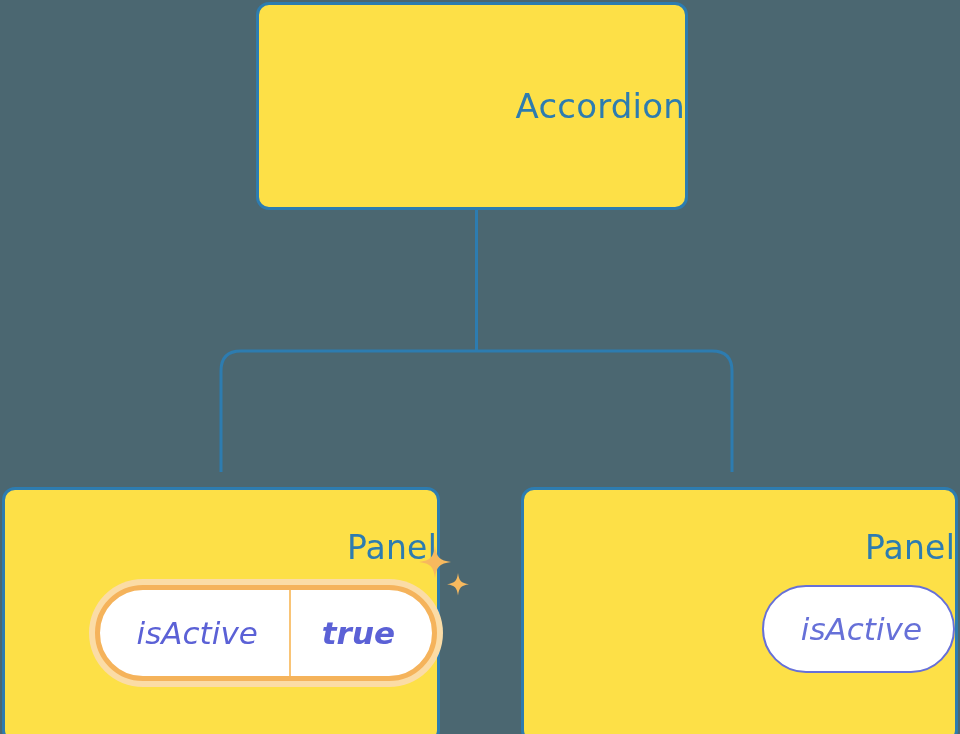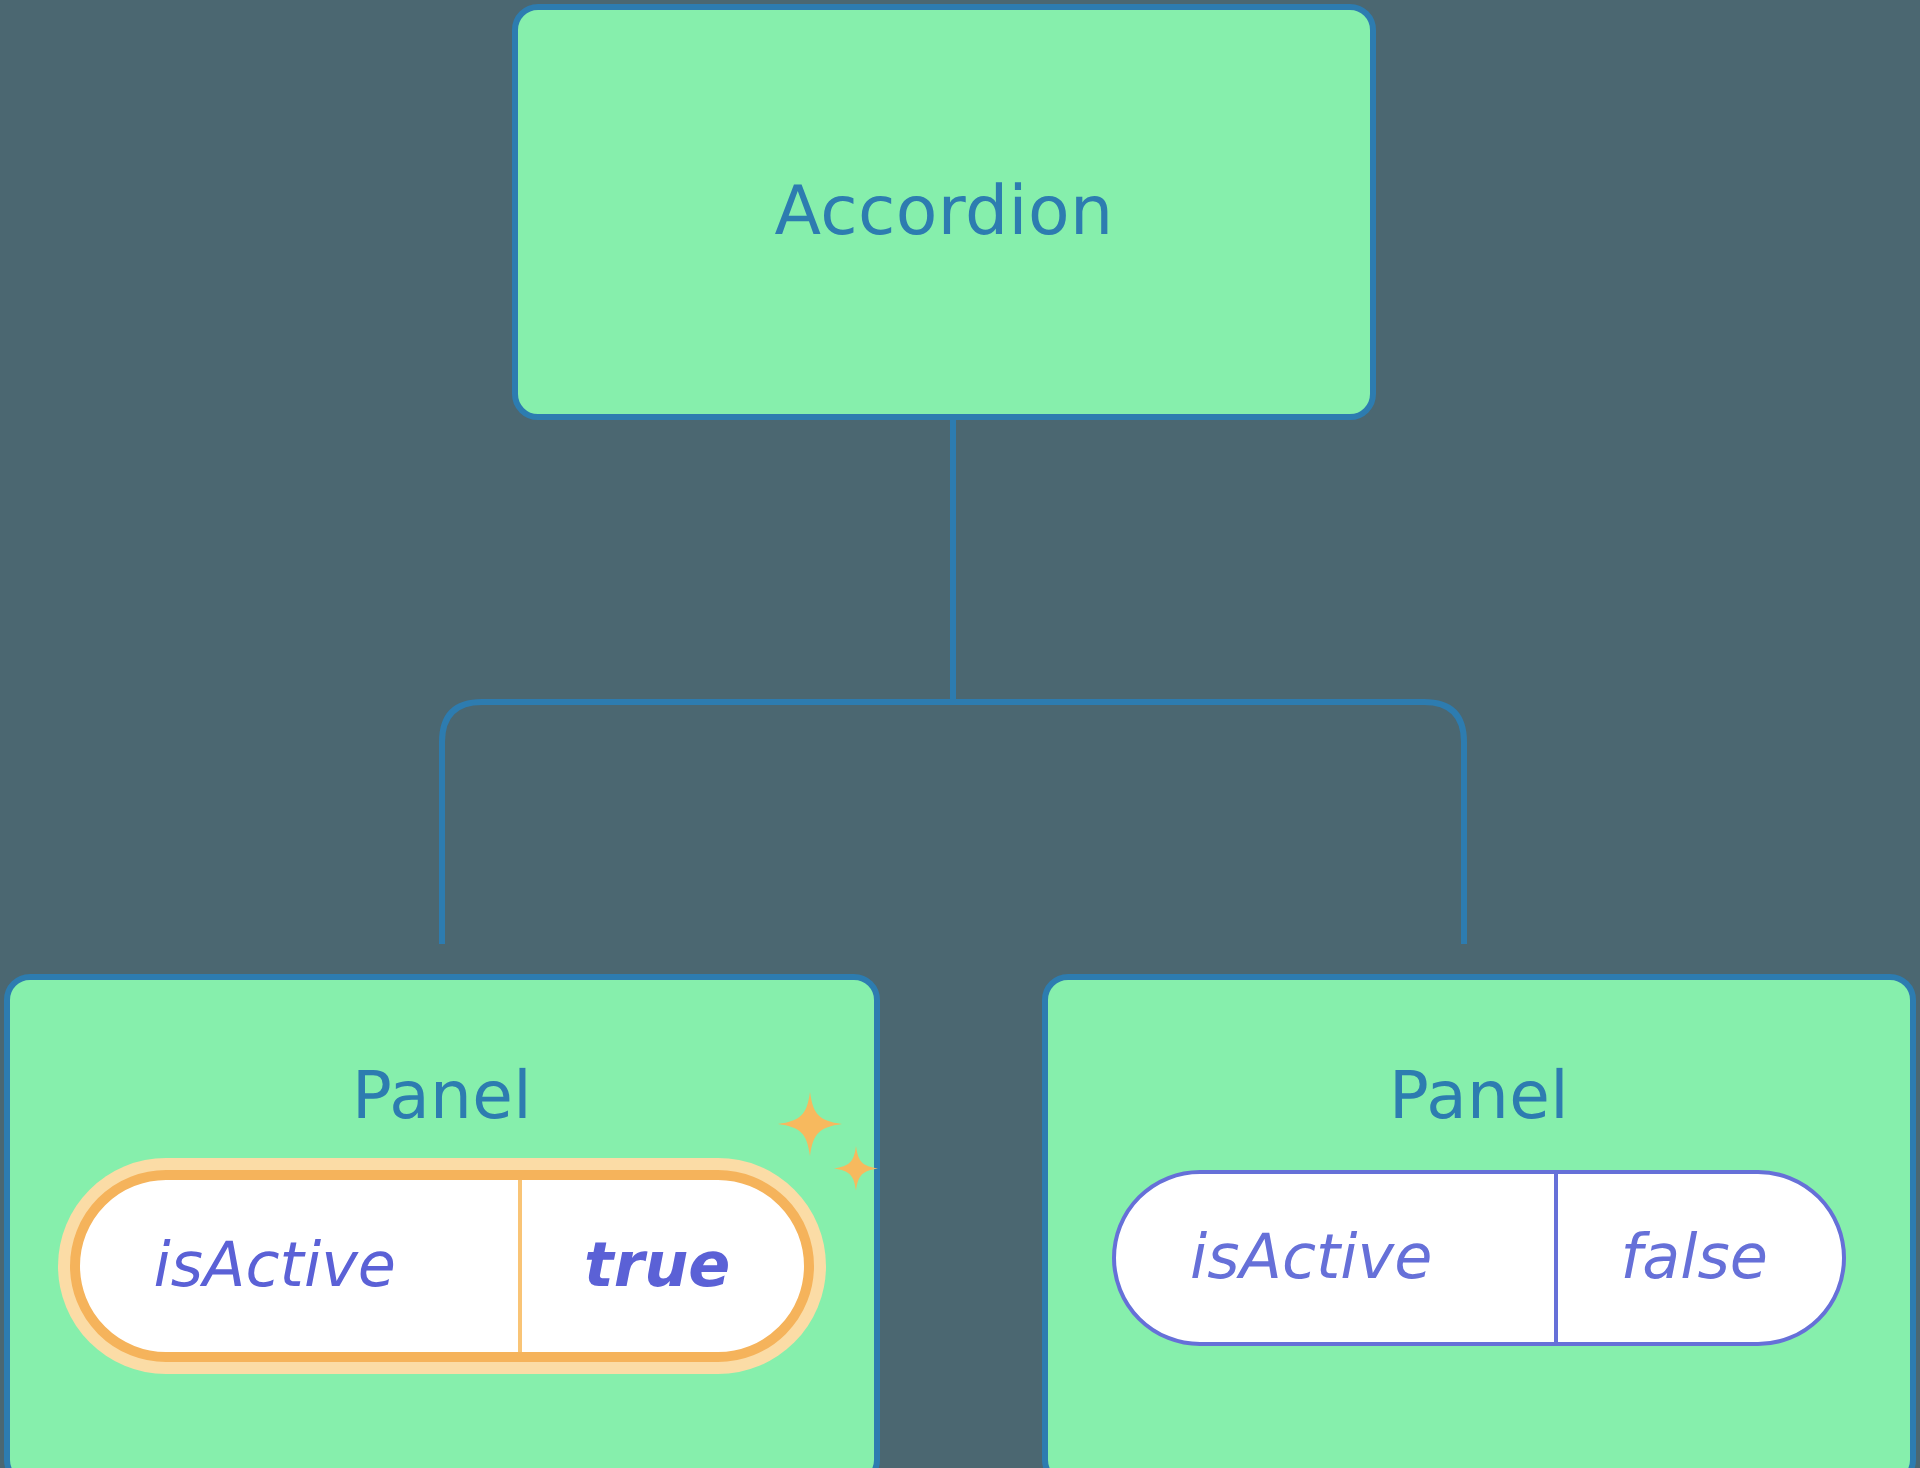--- a/index.html
+++ b/index.html
@@ -28,26 +28,26 @@
     top: 0;
     width: 960px;
     height: 734px;
     pointer-events: none;
   }
 
   
   .node {
     position: absolute;
     box-sizing: border-box;
-    background: #86efac;
+    background: #fde047;
     border: 3px solid #2d7cb0;
     border-radius: 13px;
     display: flex;
     flex-direction: column;
-    align-items: center;
+    align-items: flex-end;
   }
 
   .node-title {
     color: #2d7cb0;
     font-size: 34px;
     line-height: 1;
     letter-spacing: 0.2px;
     white-space: nowrap;
   }
 
@@ -99,21 +99,21 @@
   .pill-cell {
     display: flex;
     align-items: center;
     justify-content: center;
     color: #6670d8;
     font-size: 31px;
     line-height: 1;
     white-space: nowrap;
   }
   .pill-key   { padding: 0 31px 0 37px; }
-  .pill-value { padding: 0 37px 0 31px; border-left: 2px solid #6670d8; margin-left: 30px; }
+  .pill-value { padding: 0 37px 0 31px; border-left: 2px solid #6670d8; }
 
   
   .pill.is-highlight {
     border: 5px solid #f5b35b;
     height: 96px;
     box-shadow: 0 0 0 6px #fbdca6;
   }
   .pill.is-highlight .pill-cell { color: #5b61d6; }
   .pill.is-highlight .pill-value {
     border-left: 2px solid #f9c476;
@@ -161,18 +161,17 @@
       </svg>
     </div>
   </div>
 
   <div class="node panel-node" id="node-panel-right">
     <div class="node-title">Panel</div>
 
     <div class="pill-wrap">
       <div class="pill">
         <div class="pill-cell pill-key">isActive</div>
-        <div class="pill-cell pill-value">false</div>
       </div>
     </div>
   </div>
 
 </div>
 
 </body></html>

